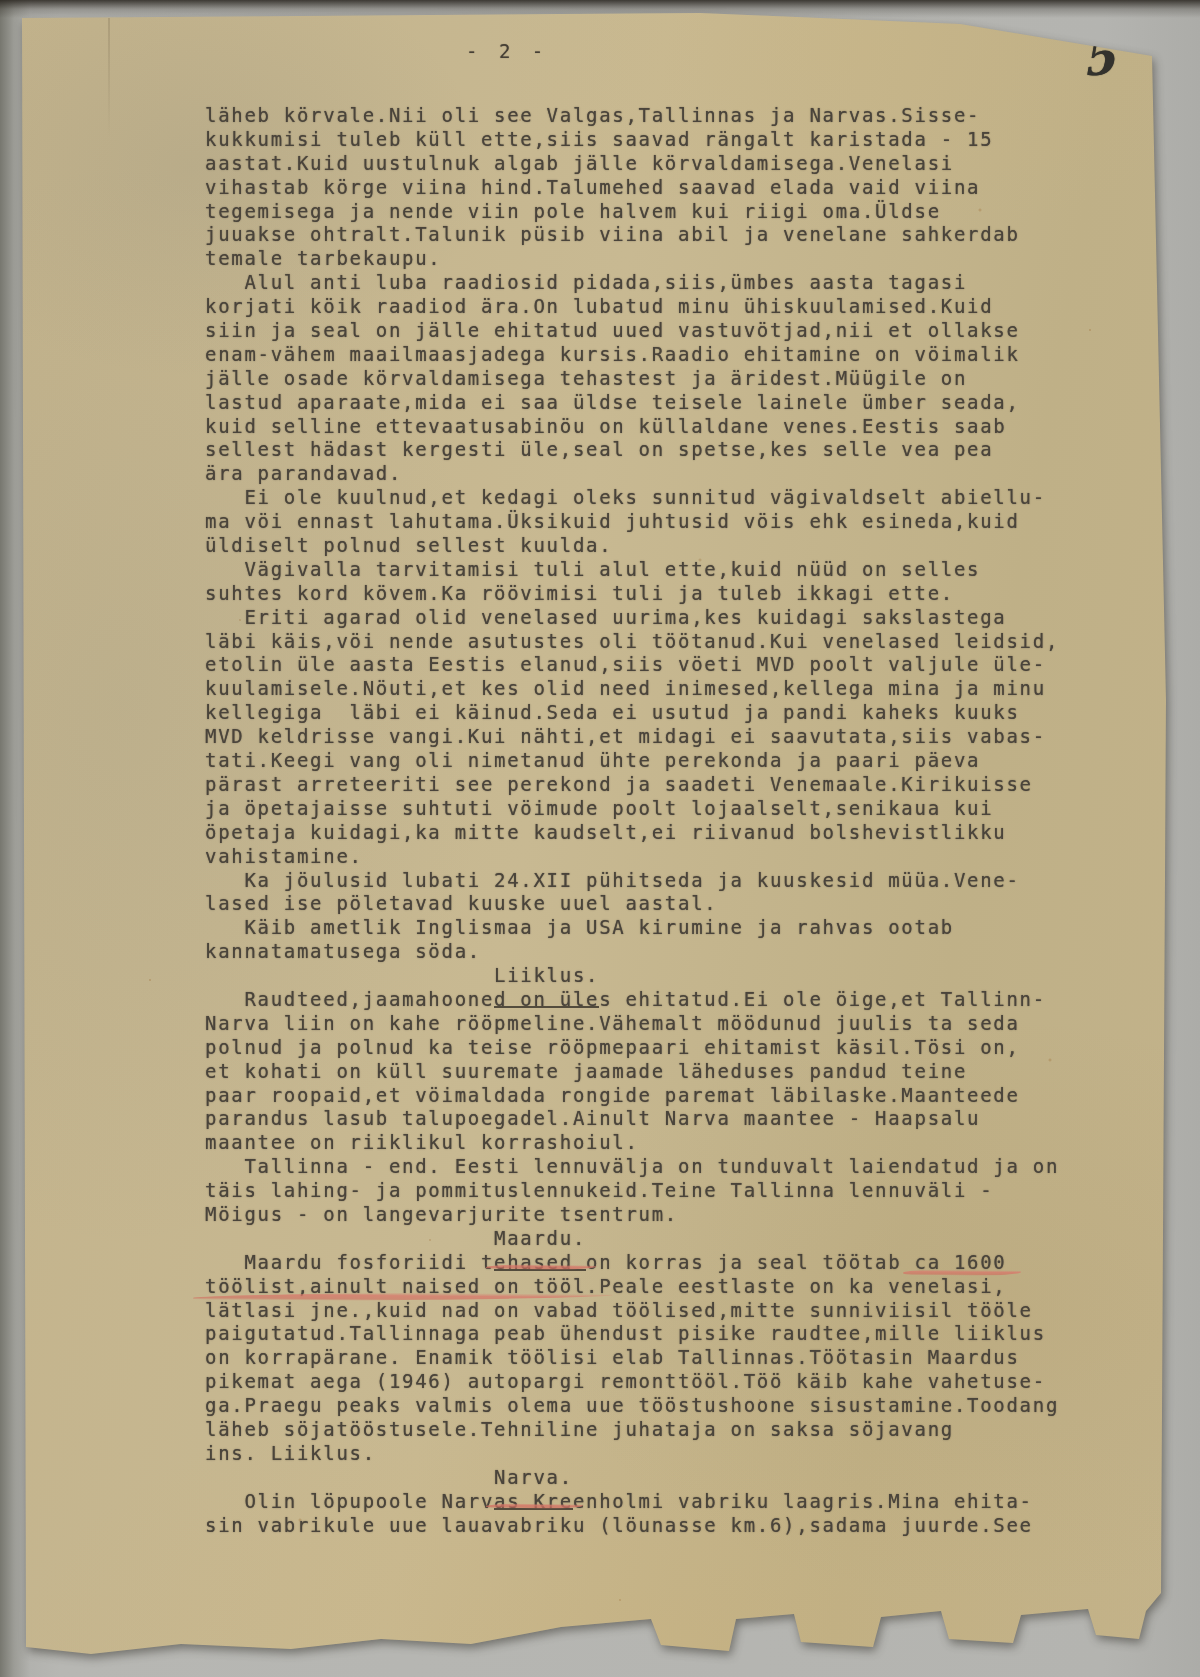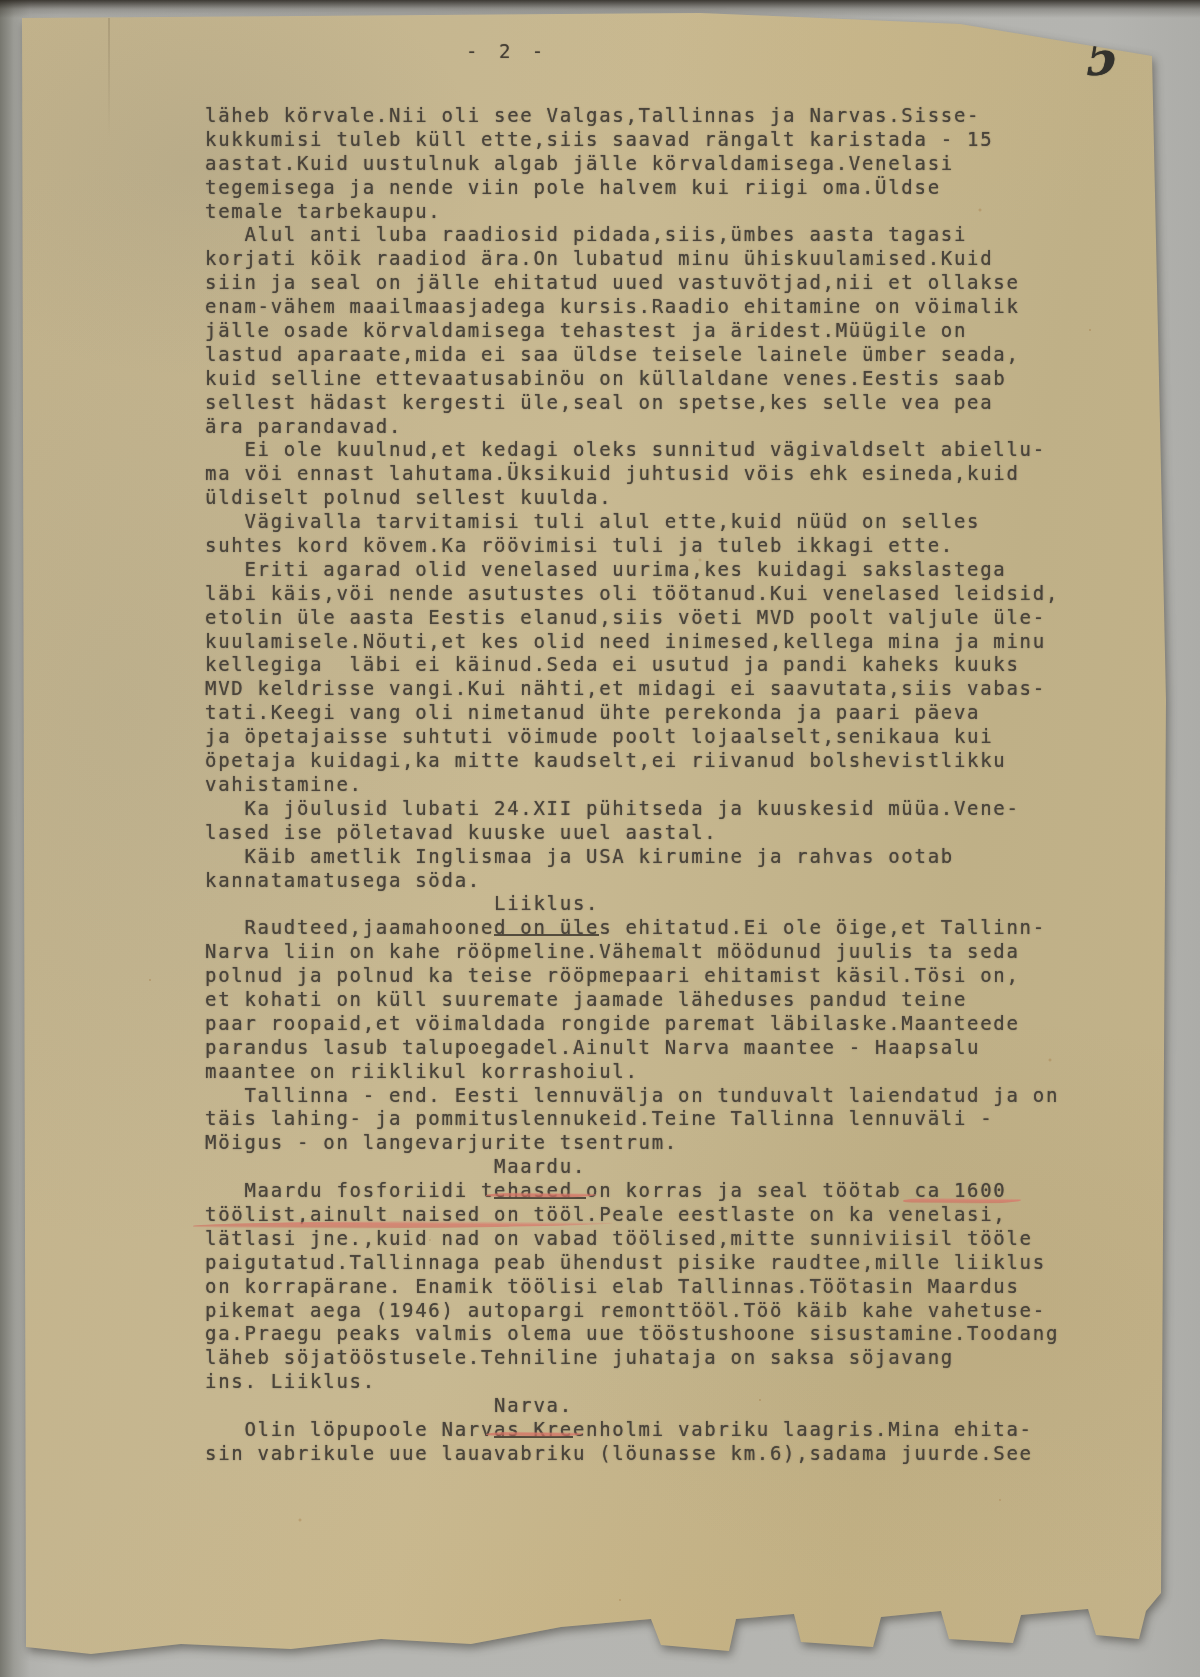--- a/index.html
+++ b/index.html
@@ -114,21 +114,23 @@
 <div class="paper-wrap">
   <div class="paper">
     <div class="specks"></div>
     <div class="crease"></div>
     <div class="page-num">- 2 -</div>
     <div class="hand-num">5</div>
     <div class="textblock">
         <div class="tline">läheb körvale.Nii oli see Valgas,Tallinnas ja Narvas.Sisse-</div>
         <div class="tline">kukkumisi tuleb küll ette,siis saavad rängalt karistada - 15</div>
         <div class="tline">aastat.Kuid uustulnuk algab jälle körvaldamisega.Venelasi</div>
+        <div class="tline">vihastab körge viina hind.Talumehed saavad elada vaid viina</div>
         <div class="tline">tegemisega ja nende viin pole halvem kui riigi oma.Üldse</div>
+        <div class="tline">juuakse ohtralt.Talunik püsib viina abil ja venelane sahkerdab</div>
         <div class="tline">temale tarbekaupu.</div>
         <div class="tline">   Alul anti luba raadiosid pidada,siis,ümbes aasta tagasi</div>
         <div class="tline">korjati köik raadiod ära.On lubatud minu ühiskuulamised.Kuid</div>
         <div class="tline">siin ja seal on jälle ehitatud uued vastuvötjad,nii et ollakse</div>
         <div class="tline">enam-vähem maailmaasjadega kursis.Raadio ehitamine on vöimalik</div>
         <div class="tline">jälle osade körvaldamisega tehastest ja äridest.Müügile on</div>
         <div class="tline">lastud aparaate,mida ei saa üldse teisele lainele ümber seada,</div>
         <div class="tline">kuid selline ettevaatusabinöu on küllaldane venes.Eestis saab</div>
         <div class="tline">sellest hädast kergesti üle,seal on spetse,kes selle vea pea</div>
         <div class="tline">ära parandavad.</div>
@@ -137,20 +139,21 @@
         <div class="tline">üldiselt polnud sellest kuulda.</div>
         <div class="tline">   Vägivalla tarvitamisi tuli alul ette,kuid nüüd on selles</div>
         <div class="tline">suhtes kord kövem.Ka röövimisi tuli ja tuleb ikkagi ette.</div>
         <div class="tline">   Eriti agarad olid venelased uurima,kes kuidagi sakslastega</div>
         <div class="tline">läbi käis,vöi nende asutustes oli töötanud.Kui venelased leidsid,</div>
         <div class="tline">etolin üle aasta Eestis elanud,siis vöeti MVD poolt valjule üle-</div>
         <div class="tline">kuulamisele.Nöuti,et kes olid need inimesed,kellega mina ja minu</div>
         <div class="tline">kellegiga  läbi ei käinud.Seda ei usutud ja pandi kaheks kuuks</div>
         <div class="tline">MVD keldrisse vangi.Kui nähti,et midagi ei saavutata,siis vabas-</div>
         <div class="tline">tati.Keegi vang oli nimetanud ühte perekonda ja paari päeva</div>
+        <div class="tline">pärast arreteeriti see perekond ja saadeti Venemaale.Kirikuisse</div>
         <div class="tline">ja öpetajaisse suhtuti vöimude poolt lojaalselt,senikaua kui</div>
         <div class="tline">öpetaja kuidagi,ka mitte kaudselt,ei riivanud bolshevistlikku</div>
         <div class="tline">vahistamine.</div>
         <div class="tline">   Ka jöulusid lubati 24.XII pühitseda ja kuuskesid müüa.Vene-</div>
         <div class="tline">lased ise pöletavad kuuske uuel aastal.</div>
         <div class="tline">   Käib ametlik Inglismaa ja USA kirumine ja rahvas ootab</div>
         <div class="tline">kannatamatusega söda.</div>
         <div class="tline">                      <span class="heading-word">Liiklus.</span></div>
         <div class="tline">   Raudteed,jaamahooned on üles ehitatud.Ei ole öige,et Tallinn-</div>
         <div class="tline">Narva liin on kahe rööpmeline.Vähemalt möödunud juulis ta seda</div>

